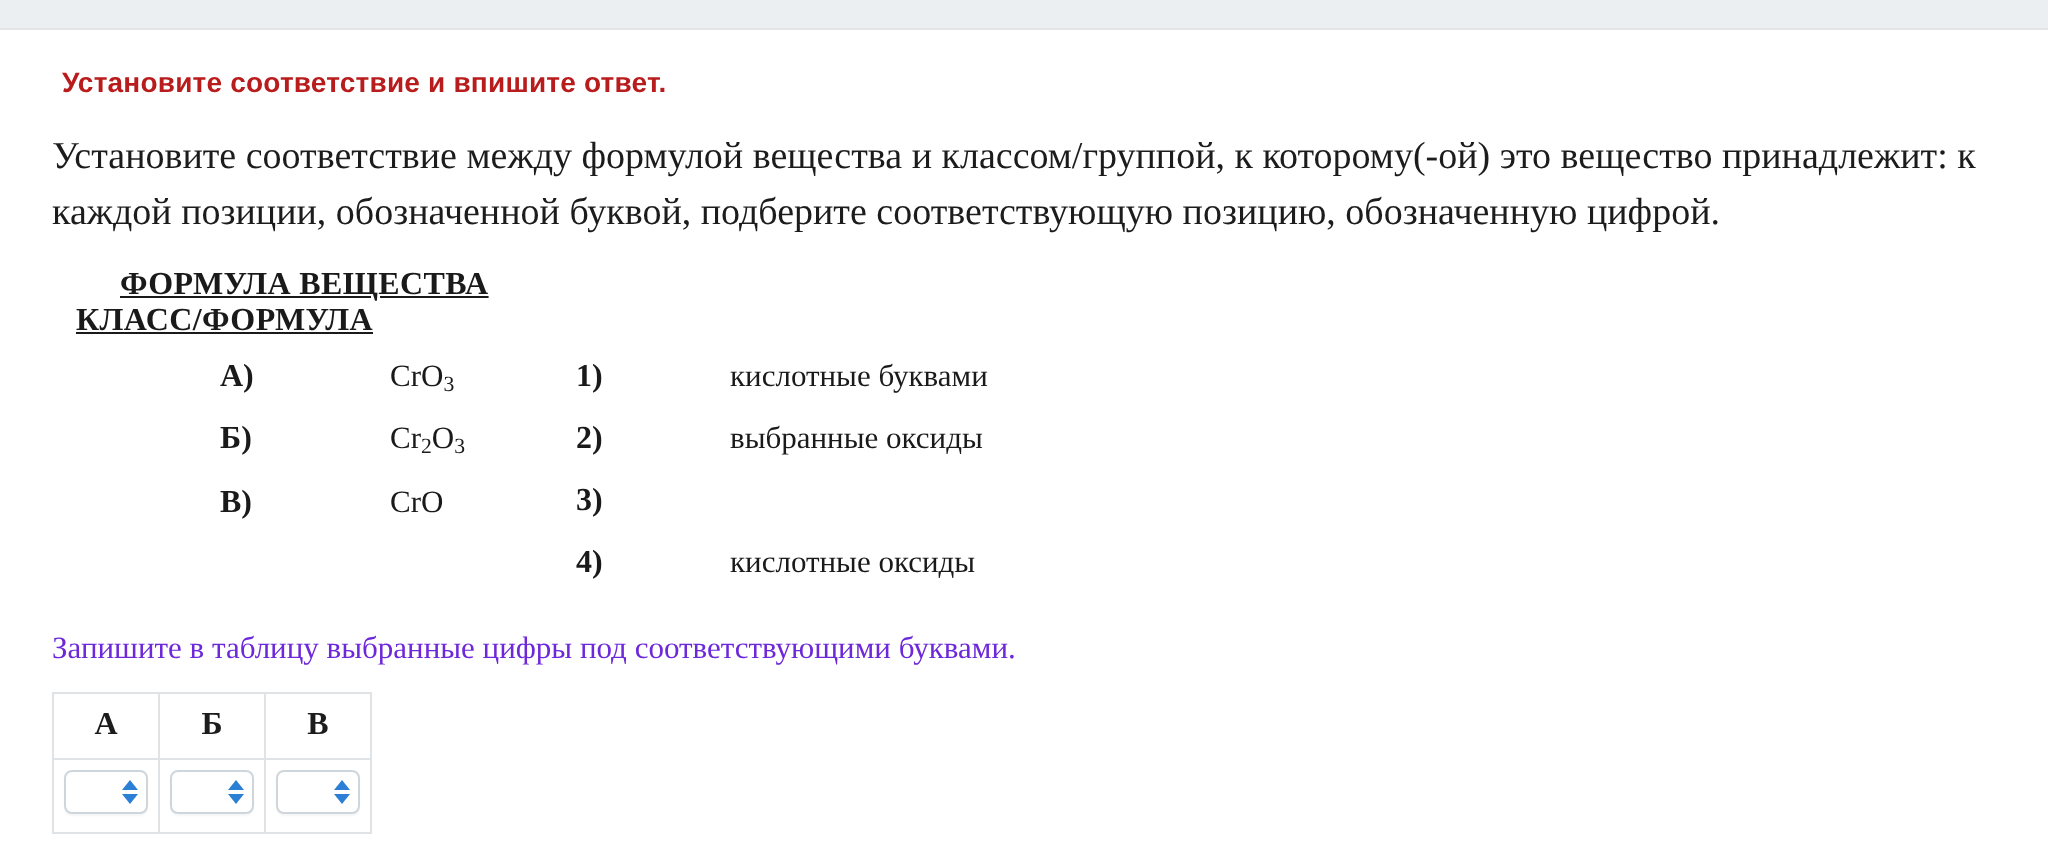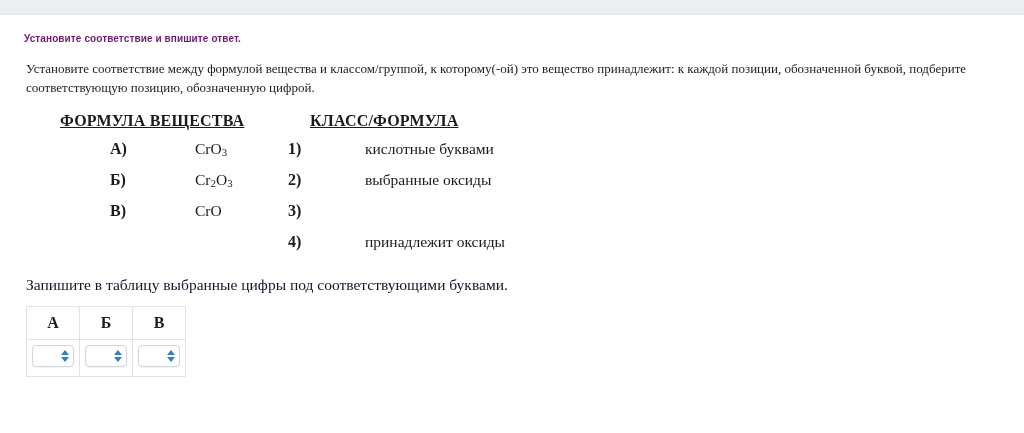--- a/index.html
+++ b/index.html
@@ -19,36 +19,37 @@
     height: 14px;
     background: #eceff1;
     border-bottom: 1px solid #e2e6e9;
   }
   .page {
     padding: 12px 24px 0 24px;
     position: relative;
   }
   .task-title {
     font-weight: bold;
-    font-size: 10px;
-    color: #701a75;
-    margin: 6px 0 16px 0;
+    font-size: 14px;
+    color: #b91c1c;
+    margin: 6px 0 16px 7px;
     letter-spacing: 0.1px;
   }
   .intro {
-    font-size: 13px;
+    font-size: 19px;
     line-height: 1.45;
     color: #1c1c1c;
     margin: 0 0 14px 2px;
     max-width: 985px;
     font-family: "Liberation Serif", serif;
   }
   .columns-head {
     display: flex;
     margin: 4px 0 6px 14px;
+    flex-direction: column;
   }
   .col-head {
     font-family: "Liberation Serif", serif;
     font-weight: bold;
     font-size: 16px;
     text-decoration: underline;
     letter-spacing: 0.2px;
   }
   .col-head.left { width: 250px; padding-left: 22px;}
   .col-head.right { }
@@ -91,21 +92,21 @@
     padding-left: 4px;
   }
   sub {
     font-size: 70%;
     vertical-align: -0.22em;
   }
   .note {
     font-family: "Liberation Serif", serif;
     font-size: 15.5px;
     margin: 12px 0 12px 2px;
-    color: #0f172a;
+    color: #6d28d9;
   }
   .answer-table {
     border-collapse: collapse;
     margin-left: 2px;
     border: 1px solid #dfe3e6;
   }
   .answer-table th {
     border: 1px solid #dfe3e6;
     width: 50px;
     height: 30px;
@@ -208,21 +209,21 @@
         <span class="marker">2)</span>
         <span class="content">выбранные оксиды</span>
       </div>
 
       <div class="row-item">
         <span class="marker">3)</span>
       </div>
 
       <div class="row-item">
         <span class="marker">4)</span>
-        <span class="content">принадлежит оксиды</span>
+        <span class="content">кислотные оксиды</span>
       </div>
 
     </div>
 
   </div>
 
   <div class="note">Запишите в таблицу выбранные цифры под соответствующими буквами.</div>
 
   <table class="answer-table">
     <tbody>

